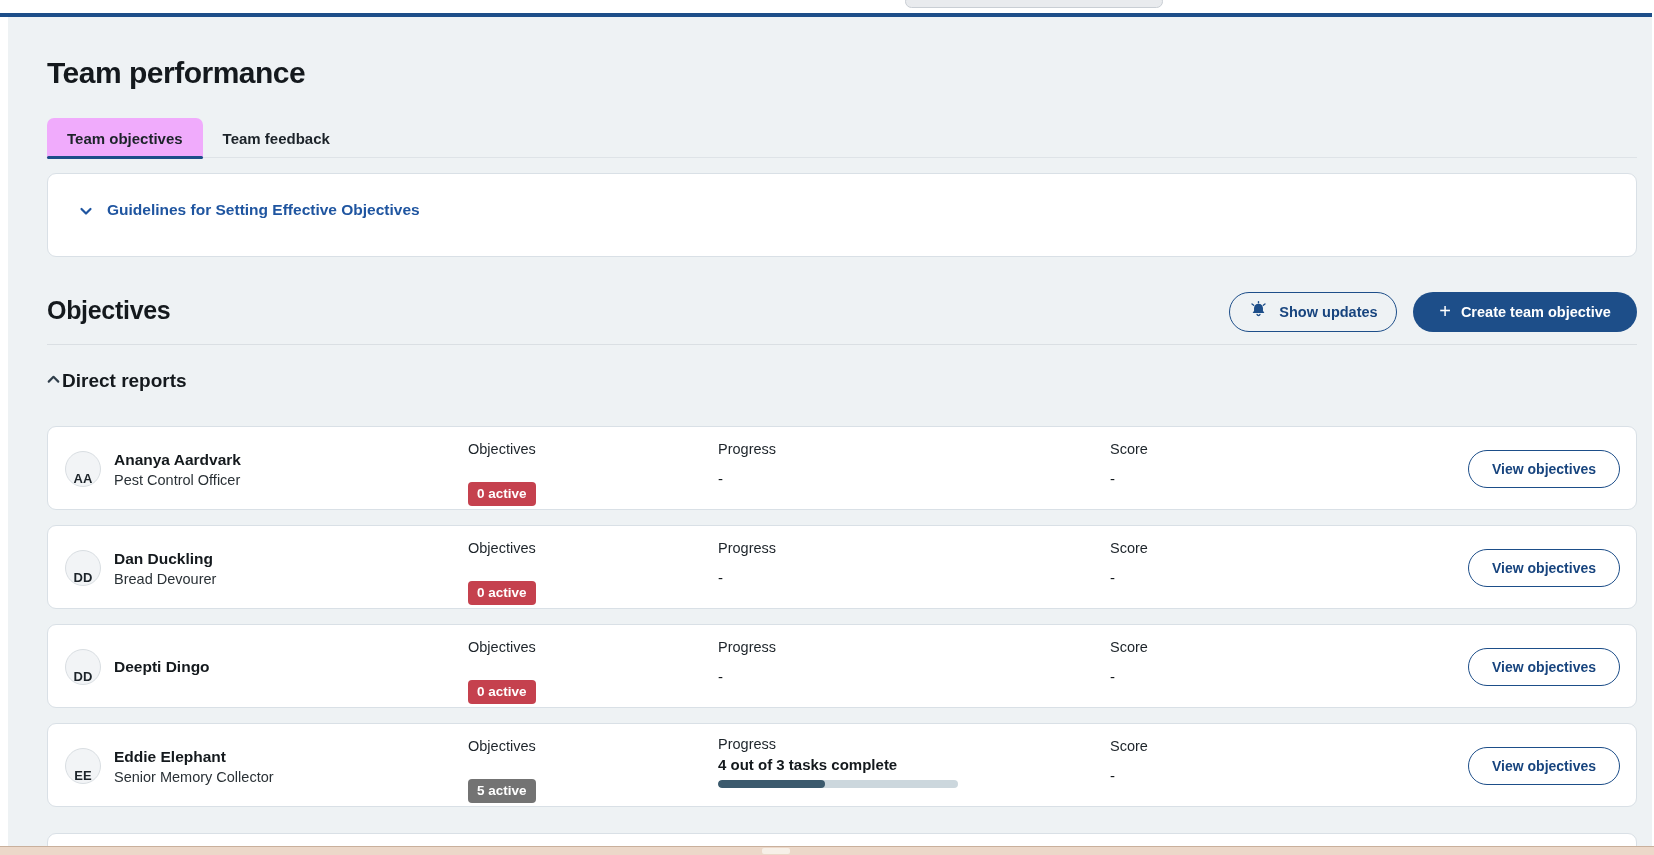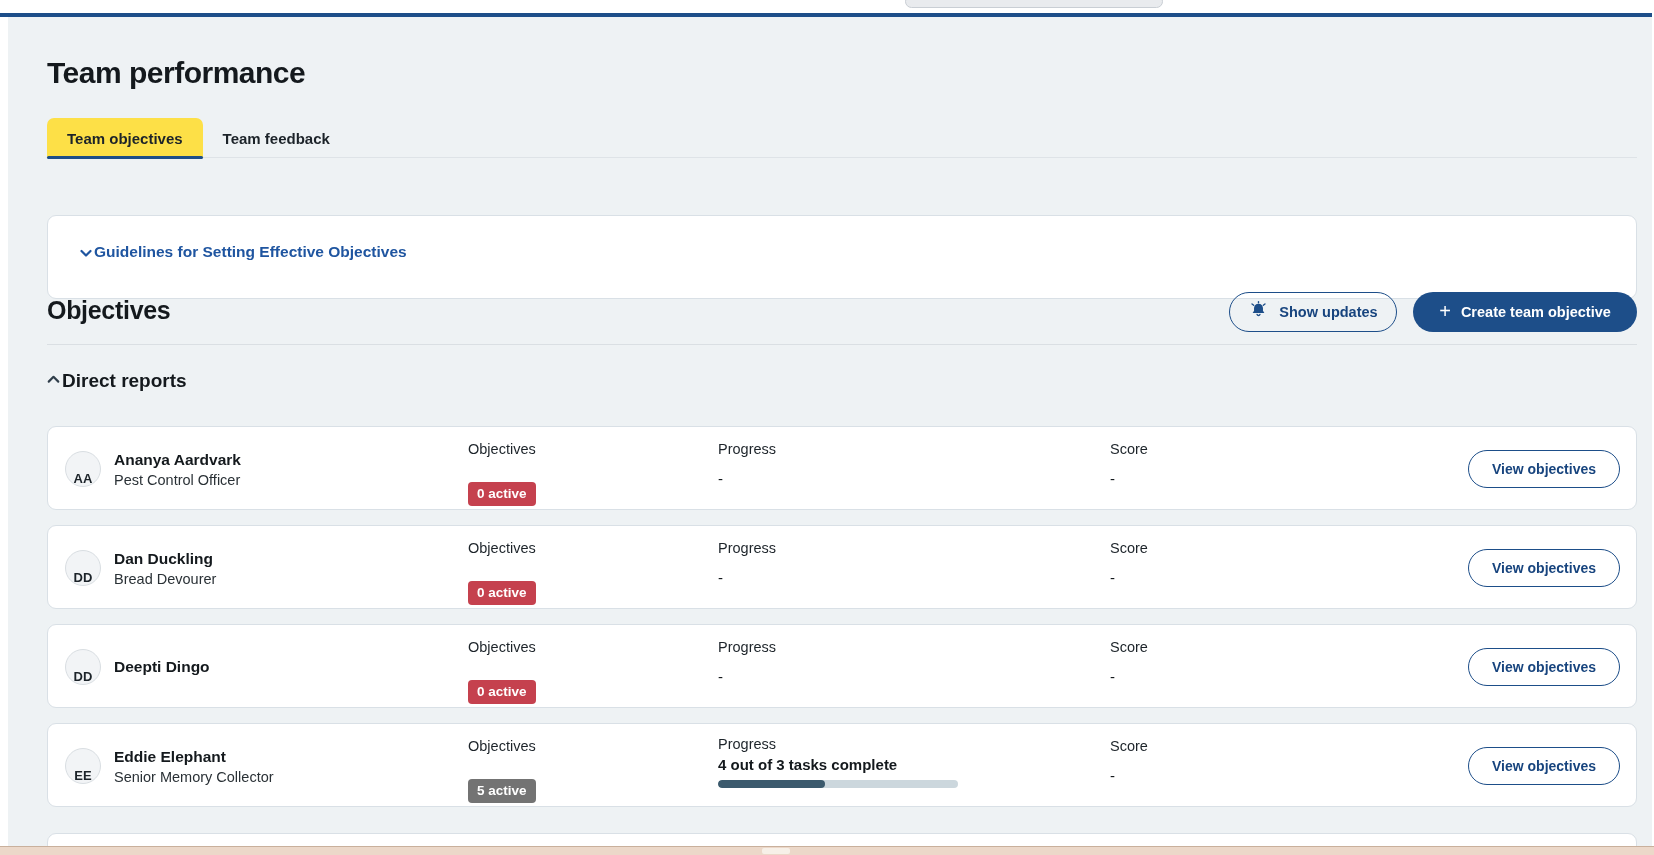--- a/index.html
+++ b/index.html
@@ -32,33 +32,33 @@
 
   
   .tabbar {
     position:absolute; left:47px; top:118px; width:1590px; height:40px;
     border-bottom:1px solid #dee3e7; display:flex;
   }
   .tab {
     position:relative; height:40px; padding:0 20px; display:flex; align-items:center;
     font-size:15px; font-weight:700; color:#1c2329; cursor:pointer;
   }
-  .tab.active { background:#fde047; border-radius:7px 7px 0 0; }
+  .tab.active { background:#f0abfc; border-radius:7px 7px 0 0; }
   .tab.active::after {
     content:""; position:absolute; left:0; right:0; bottom:-1px; height:3px;
     background:#1d4e89; border-radius:2px;
   }
 
   
   .card {
     background:#ffffff; border:1px solid #d9e0e6; border-radius:9px;
   }
   .guidelines {
     position:absolute; left:47px; top:173px; width:1590px; height:84px;
-    padding:27px 0 12px 30px; display:flex; align-items:flex-start; margin-top:42px;
+    padding:27px 0 12px 30px; display:flex; align-items:flex-start; gap:13px;
   }
   .guidelines .chev { margin-top:2px; }
   .guidelines-label { font-size:15.5px; font-weight:700; color:#1f55a0; cursor:pointer; }
 
   
   .obj-head { position:absolute; left:47px; top:290px; width:1590px; height:44px; }
   .obj-title {
     position:absolute; left:0; top:6px; font-size:25px; font-weight:800; letter-spacing:-0.3px;
   }
   .btn {

